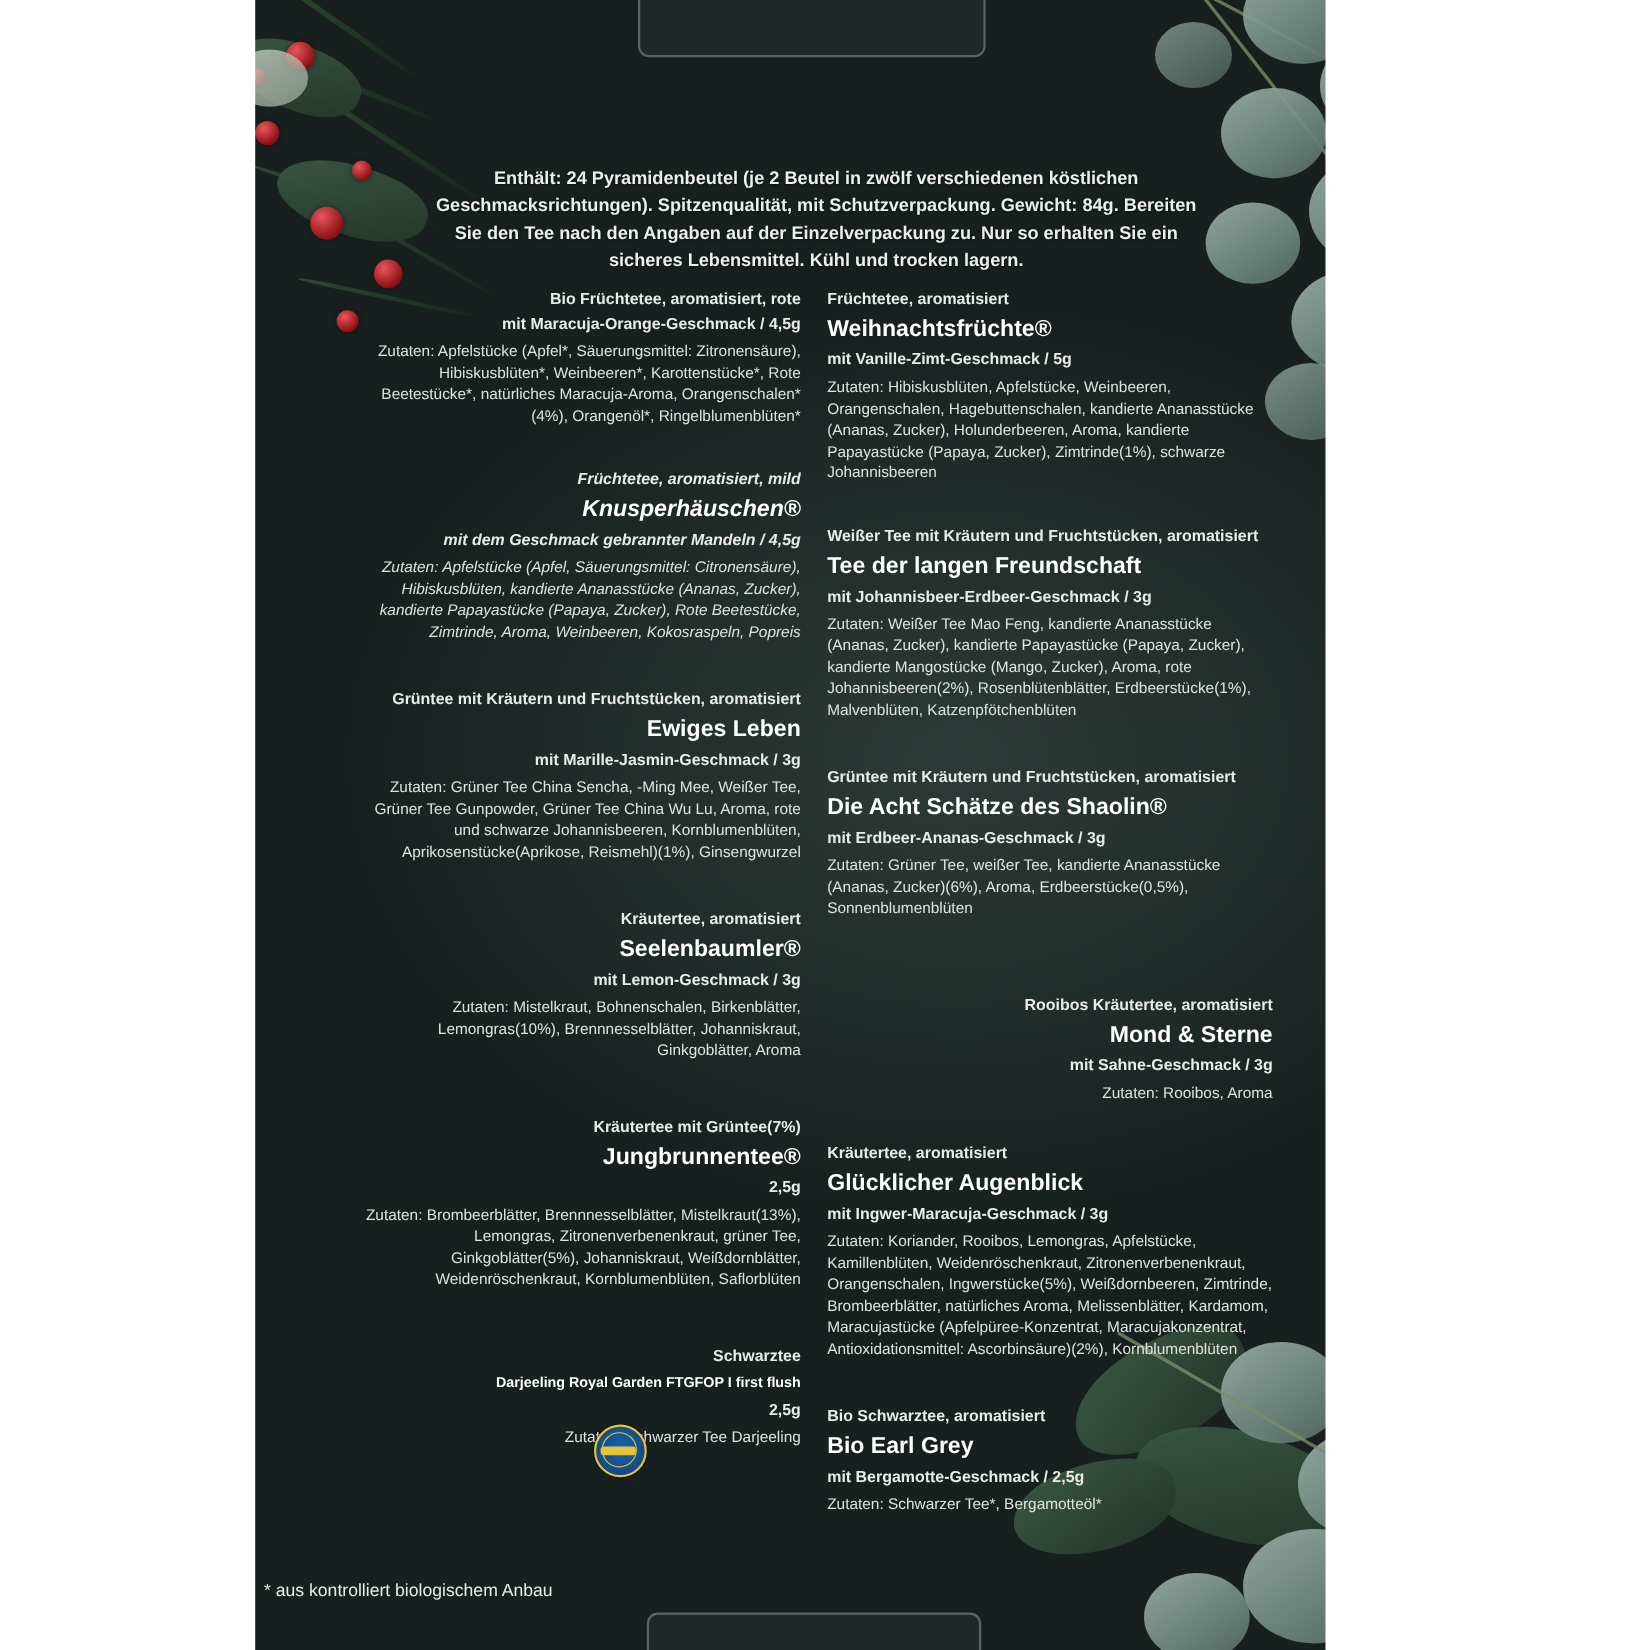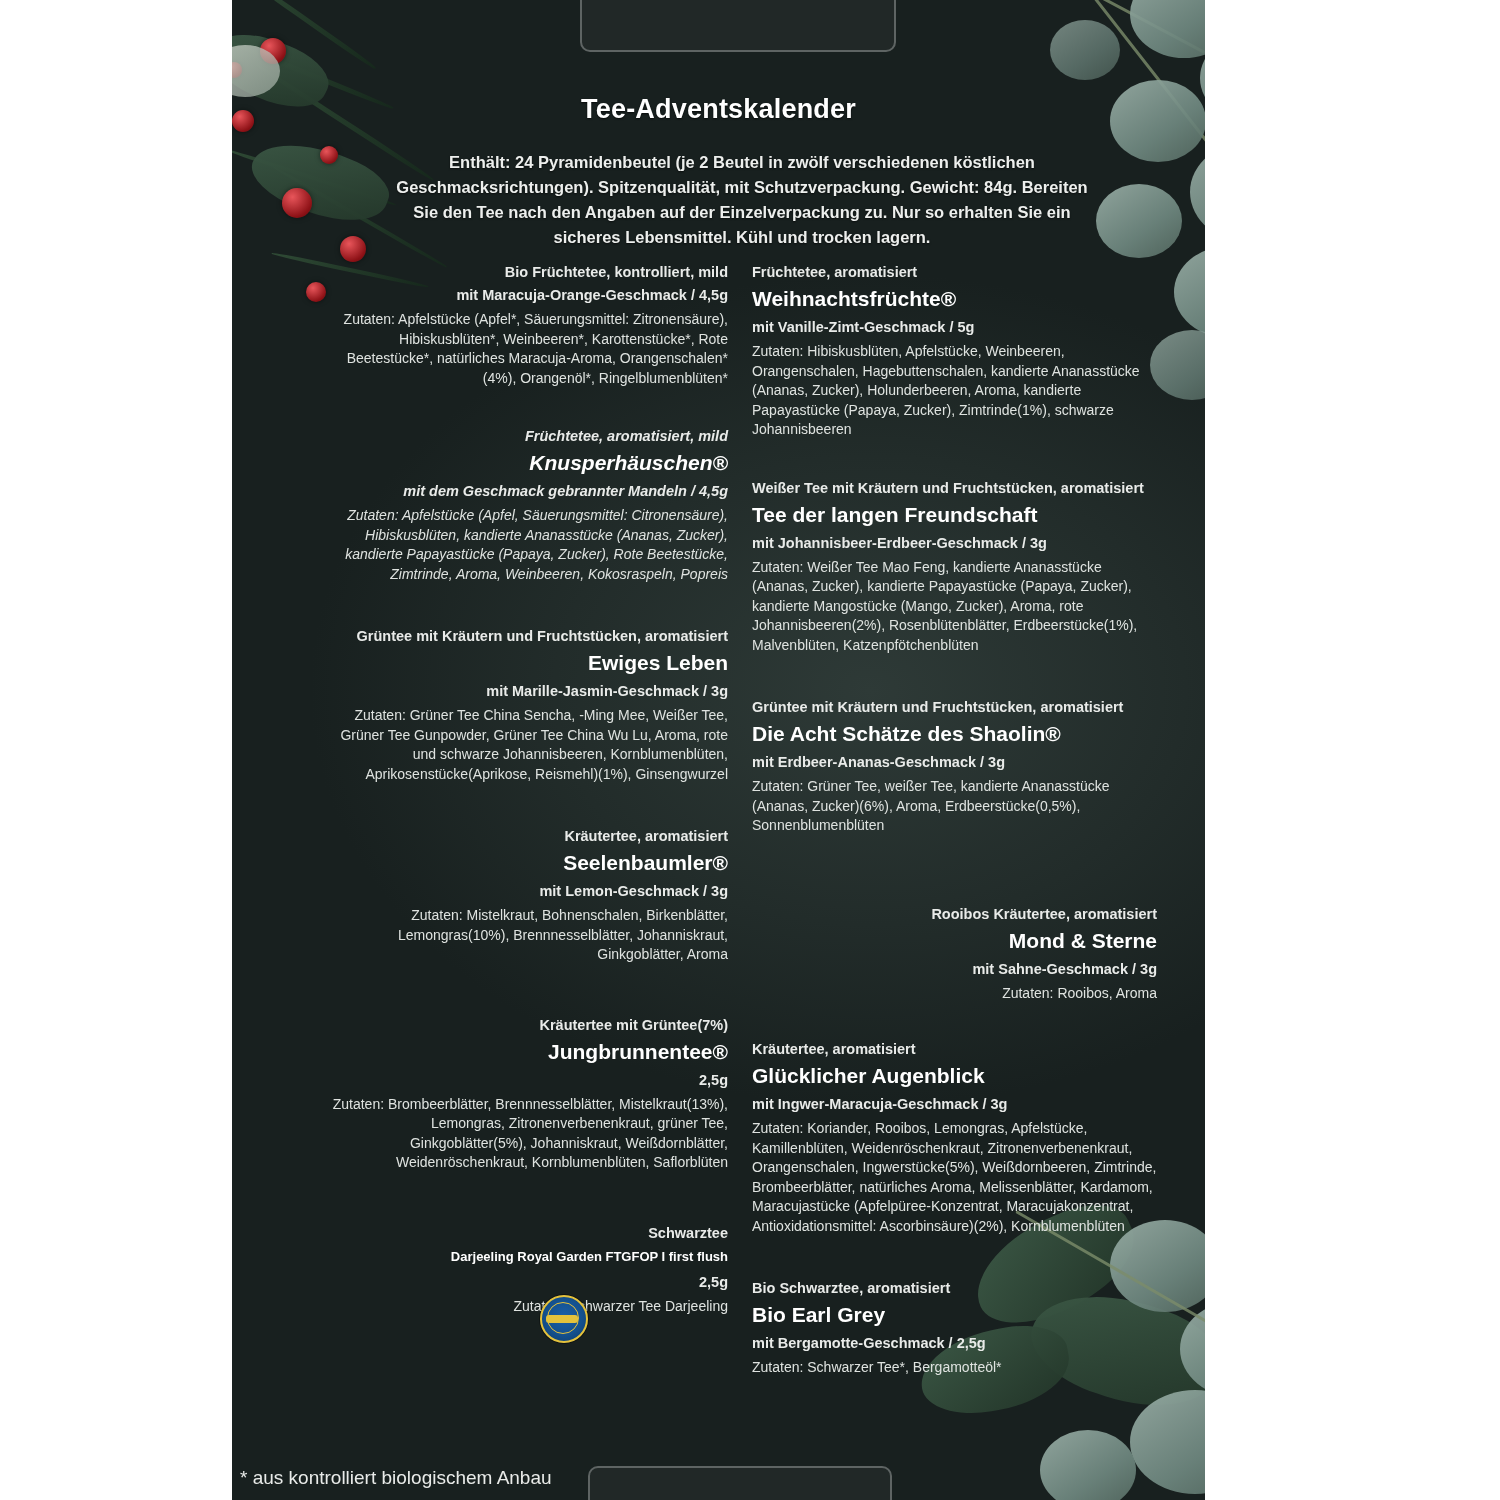--- a/index.html
+++ b/index.html
@@ -72,21 +72,21 @@
   .col-right{left:520px;width:405px;text-align:left;}
 
   .entry{margin-bottom:0;}
   .cat{font-size:14.5px;font-weight:bold;color:#e9ebe9;line-height:20px;}
   .name{font-size:21px;font-weight:bold;color:#ffffff;line-height:30px;margin-top:2px;}
   .flavor{font-size:14.5px;font-weight:bold;color:#e9ebe9;line-height:20px;margin-top:3px;}
   .ing{font-size:14px;color:#dfe3e0;line-height:19.5px;margin-top:5px;}
 
   .footnote{
     position:absolute;left:0;top:1438px;width:500px;text-align:left;
-    font-size:19px;color:#e9ebe9;padding-left:8px;margin-top:29px;
+    font-size:16px;color:#e9ebe9;padding-left:8px;
   }
 
   
   .seal{
     position:absolute;width:44px;height:44px;border-radius:50%;
     background:radial-gradient(circle at 50% 45%,#1a5fa8 0%,#14518f 55%,#0d3a68 100%);
     border:2px solid #e4c23c;
     box-shadow:0 0 0 1px rgba(0,0,0,.4);
   }
   .seal .inner{
@@ -144,27 +144,26 @@
     <div class="leaf" style="left:300px;top:120px;width:120px;height:98px;"></div>
     <div class="leaf" style="left:250px;top:210px;width:130px;height:104px;"></div>
     <div class="leaf" style="left:160px;top:250px;width:96px;height:80px;"></div>
     <div class="stem" style="left:120px;top:90px;width:240px;height:3px;transform:rotate(30deg);"></div>
   </div>
 
   <div class="handle handle-top"></div>
   <div class="handle handle-bottom"></div>
 
   <div class="content">
-    <div class="title">Tee-Adventskalender</div>
     <div class="intro">Enthält: 24 Pyramidenbeutel (je 2 Beutel in zwölf verschiedenen köstlichen Geschmacksrichtungen). Spitzenqualität, mit Schutzverpackung. Gewicht: 84g. Bereiten Sie den Tee nach den Angaben auf der Einzelverpackung zu. Nur so erhalten Sie ein sicheres Lebensmittel. Kühl und trocken lagern.</div>
 
     <div class="col col-left">
 
       <div class="entry" style="margin-bottom:38px;">
-        <div class="cat">Bio Früchtetee, kontrolliert, mild</div>
+        <div class="cat">Bio Früchtetee, aromatisiert, rote</div>
         <div class="flavor">mit Maracuja-Orange-Geschmack / 4,5g</div>
         <div class="ing">Zutaten: Apfelstücke (Apfel*, Säuerungsmittel: Zitronensäure), Hibiskusblüten*, Weinbeeren*, Karottenstücke*, Rote Beetestücke*, natürliches Maracuja-Aroma, Orangenschalen*(4%), Orangenöl*, Ringelblumenblüten*</div>
       </div>
 
       <div class="entry" style="margin-bottom:42px;font-style:italic;">
         <div class="cat">Früchtetee, aromatisiert, mild</div>
         <div class="name">Knusperhäuschen®</div>
         <div class="flavor">mit dem Geschmack gebrannter Mandeln / 4,5g</div>
         <div class="ing">Zutaten: Apfelstücke (Apfel, Säuerungsmittel: Citronensäure), Hibiskusblüten, kandierte Ananasstücke (Ananas, Zucker), kandierte Papayastücke (Papaya, Zucker), Rote Beetestücke, Zimtrinde, Aroma, Weinbeeren, Kokosraspeln, Popreis</div>
       </div>

